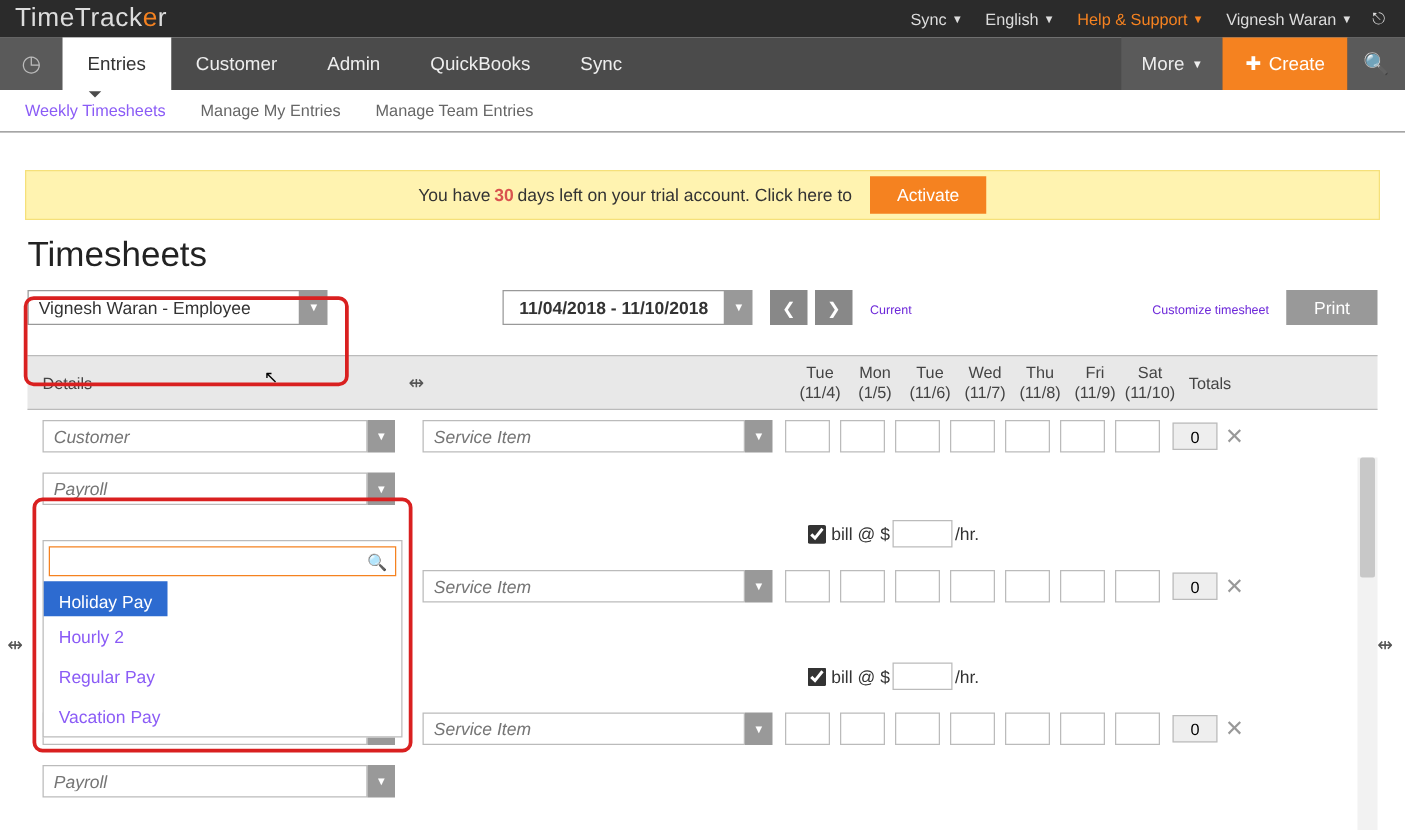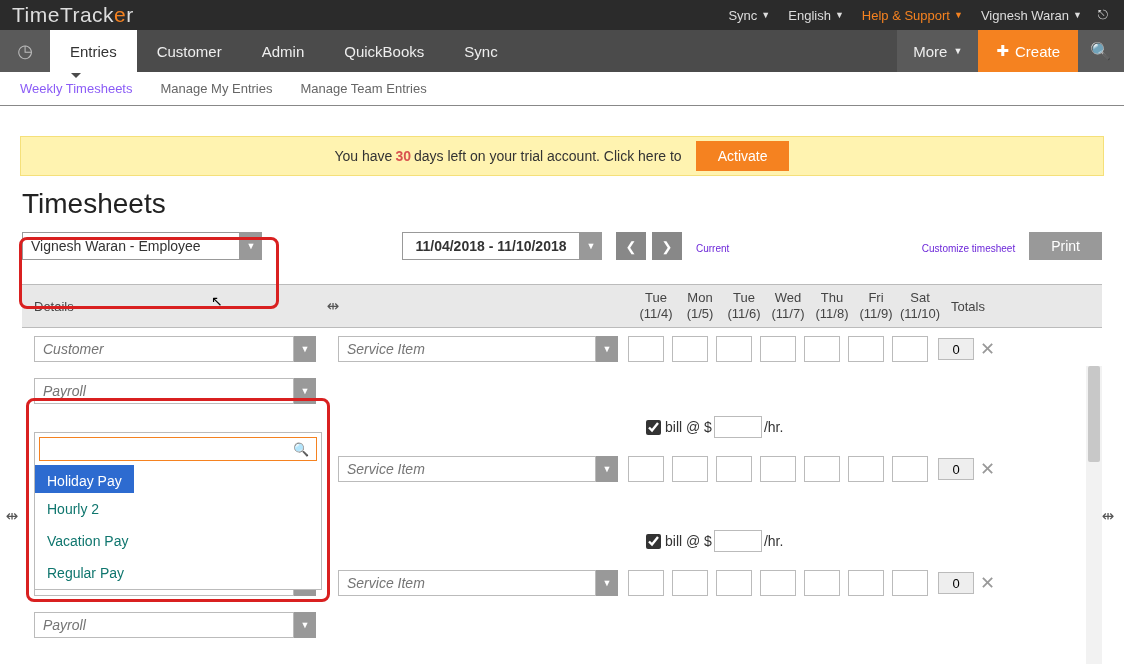--- a/index.html
+++ b/index.html
@@ -84,21 +84,21 @@
   .billrow { display:flex; align-items:center; padding:4px 0 10px 330px; font-size:14px; color:#333; }
   .billrow input[type=checkbox]{ width:15px; height:15px; margin-right:4px; accent-color:#333;}
   .rate-in { width:48px; height:22px; border:1px solid #bbb; margin:0 2px; }
 
   
   .dd-pop { position:absolute; left:34px; top:432px; width:288px; background:#fff; border:1px solid #bbb; z-index:10; }
   .dd-search { padding:4px; }
   .dd-search .wrap { border:1px solid #f58220; height:24px; display:flex; align-items:center; padding:0 6px; }
   .dd-search .wrap input { border:none; flex:1; outline:none; font-size:13px; }
   .dd-search .mag { color:#999; font-size:13px; }
-  .dd-opt { padding:8px 12px; font-size:14px; color:#0f766e; cursor:pointer; }
+  .dd-opt { padding:8px 12px; font-size:14px; color:#8b5cf6; cursor:pointer; }
   .dd-opt.sel { background:#2d6bd0; color:#fff; }
 
   .edge-handle { position:absolute; top:504px; width:24px; height:24px; display:flex; align-items:center; justify-content:center; color:#555; font-size:15px; cursor:ew-resize; background:#fff; }
   .edge-handle.left { left:0; }
   .edge-handle.right { right:4px; }
 
   .scrollbar { position:absolute; right:22px; top:366px; width:16px; bottom:0; background:#f2f2f2; }
   .scrollbar .thumb { position:absolute; left:2px; right:2px; top:0; height:96px; background:#c8c8c8; border-radius:2px; }
 </style>
 </head>
@@ -324,22 +324,22 @@
 
 <div class="dd-pop">
   <div class="dd-search">
     <div class="wrap">
       <input style="">
       <span class="mag">🔍</span>
     </div>
   </div>
   <div class="dd-opt sel">Holiday Pay</div>
   <div class="dd-opt">Hourly 2</div>
+  <div class="dd-opt">Regular Pay</div>
   <div class="dd-opt">Vacation Pay</div>
-  <div class="dd-opt">Regular Pay</div>
 </div>
 
 <div class="highlight-box hl1"></div>
 <div class="highlight-box hl2"></div>
 <span class="cursor-ic">↖</span>
 
 <div class="edge-handle left">⇹</div>
 <div class="edge-handle right">⇹</div>
 
 <div class="scrollbar">

